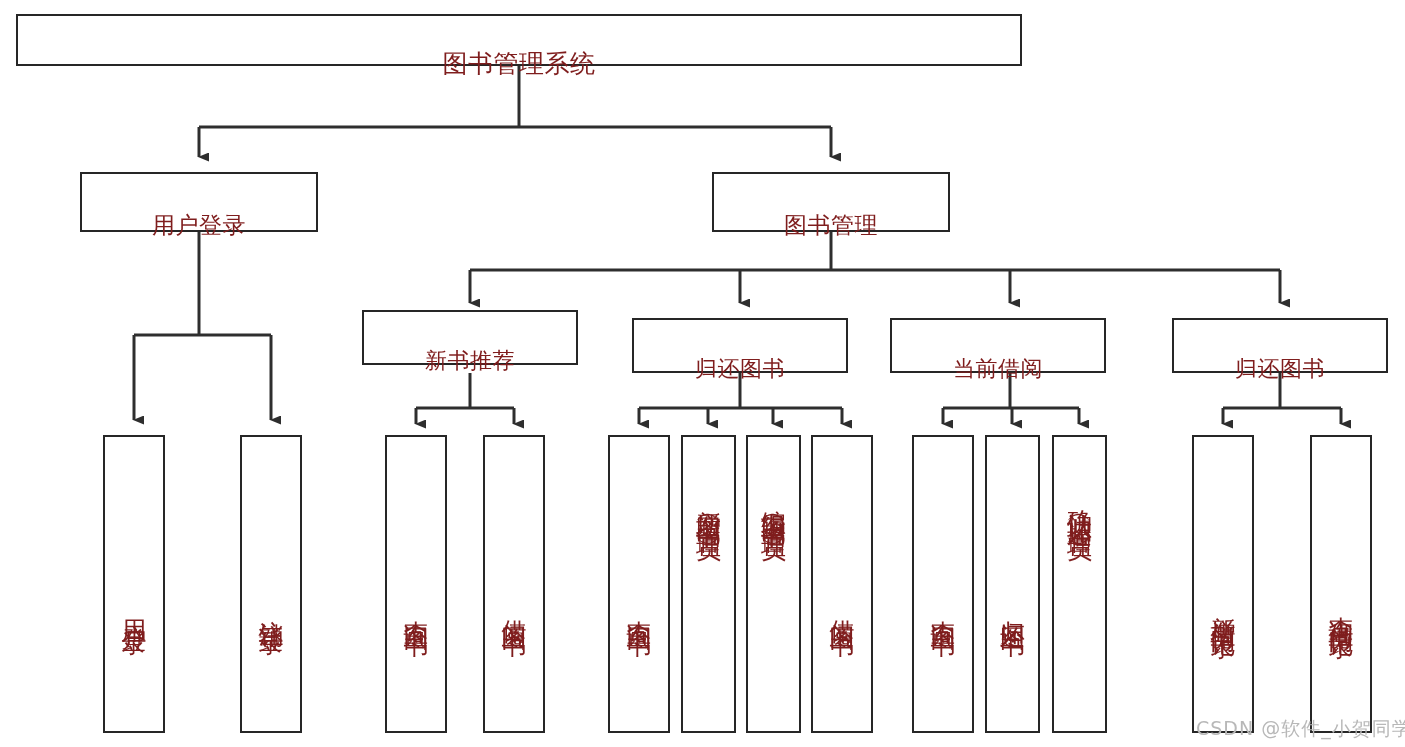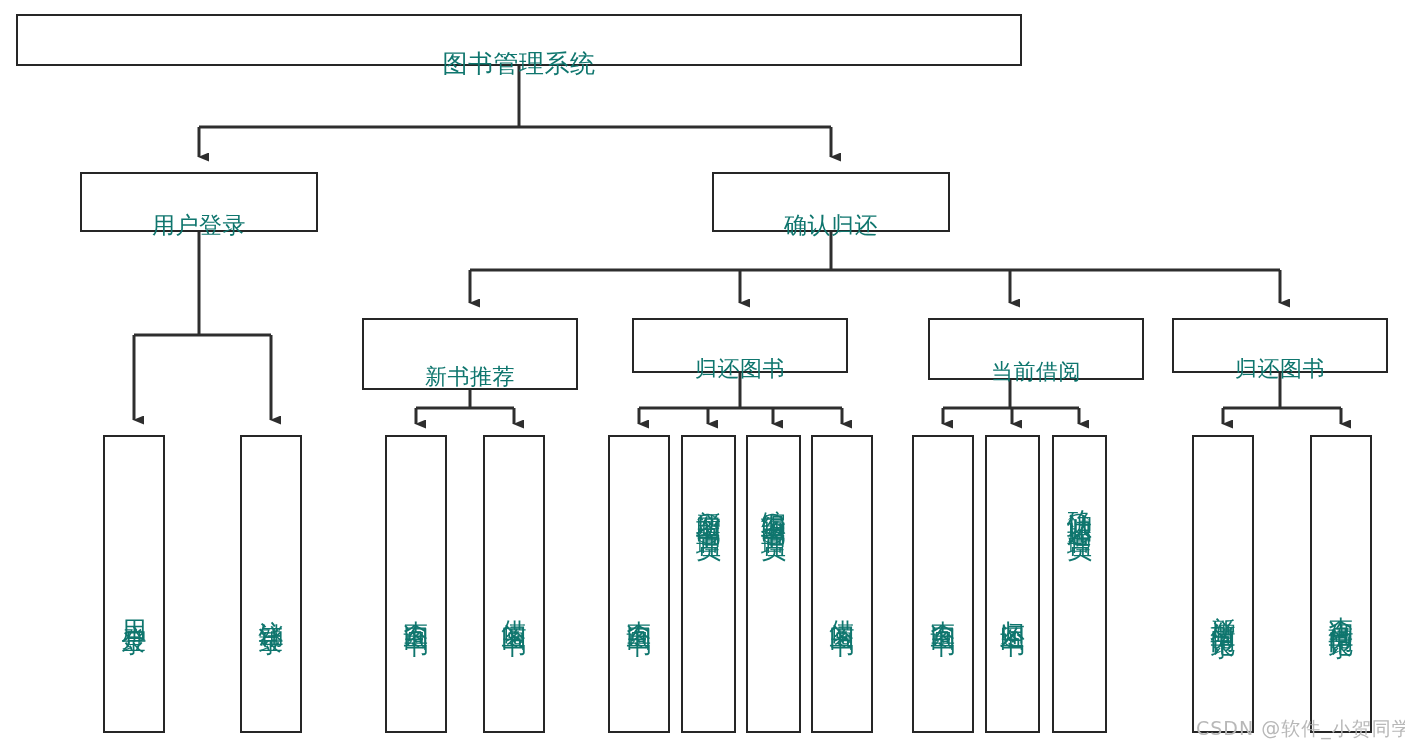--- a/index.html
+++ b/index.html
@@ -27,21 +27,21 @@
   .node-box {
     position: absolute;
     box-sizing: border-box;
     background: #ffffff;
     border: 2px solid #262626;
     display: flex;
     align-items: center;
     justify-content: center;
   }
   .node-label {
-    color: #0f766e;
+    color: #7f1d1d;
     text-align: center;
     line-height: 1.12;
     letter-spacing: 0.5px;
     white-space: pre-line;
     margin-top: 47px;
   }
   .level0 .node-label { font-size: 25px; }
   .level1 .node-label { font-size: 23px; }
   .level2 .node-label { font-size: 22px; }
   .leaf {
@@ -118,29 +118,29 @@
   </svg>
 
   <div id="nodes-layer">
       <div class="node-box level0" style="left: 16px; top: 14px; width: 1006px; height: 52px;">
         <span class="node-label">图书管理系统</span>
       </div>
       <div class="node-box level1" style="left: 80px; top: 172px; width: 238px; height: 60px;">
         <span class="node-label">用户登录</span>
       </div>
       <div class="node-box level1" style="left: 712px; top: 172px; width: 238px; height: 60px;">
-        <span class="node-label">确认归还</span>
+        <span class="node-label">图书管理</span>
       </div>
-      <div class="node-box level2" style="left: 362px; top: 318px; width: 216px; height: 72px;">
+      <div class="node-box level2" style="left: 362px; top: 310px; width: 216px; height: 55px;">
         <span class="node-label">新书推荐</span>
       </div>
       <div class="node-box level2" style="left: 632px; top: 318px; width: 216px; height: 55px;">
         <span class="node-label">归还图书</span>
       </div>
-      <div class="node-box level2" style="left: 928px; top: 318px; width: 216px; height: 62px;">
+      <div class="node-box level2" style="left: 890px; top: 318px; width: 216px; height: 55px;">
         <span class="node-label">当前借阅</span>
       </div>
       <div class="node-box level2" style="left: 1172px; top: 318px; width: 216px; height: 55px;">
         <span class="node-label">归还图书</span>
       </div>
       <div class="node-box leaf-node leaf" style="left: 103px; top: 435px; width: 62px; height: 298px;">
         <span class="node-label">用户登录</span>
       </div>
       <div class="node-box leaf-node leaf" style="left: 240px; top: 435px; width: 62px; height: 298px;">
         <span class="node-label">注销登录</span>

